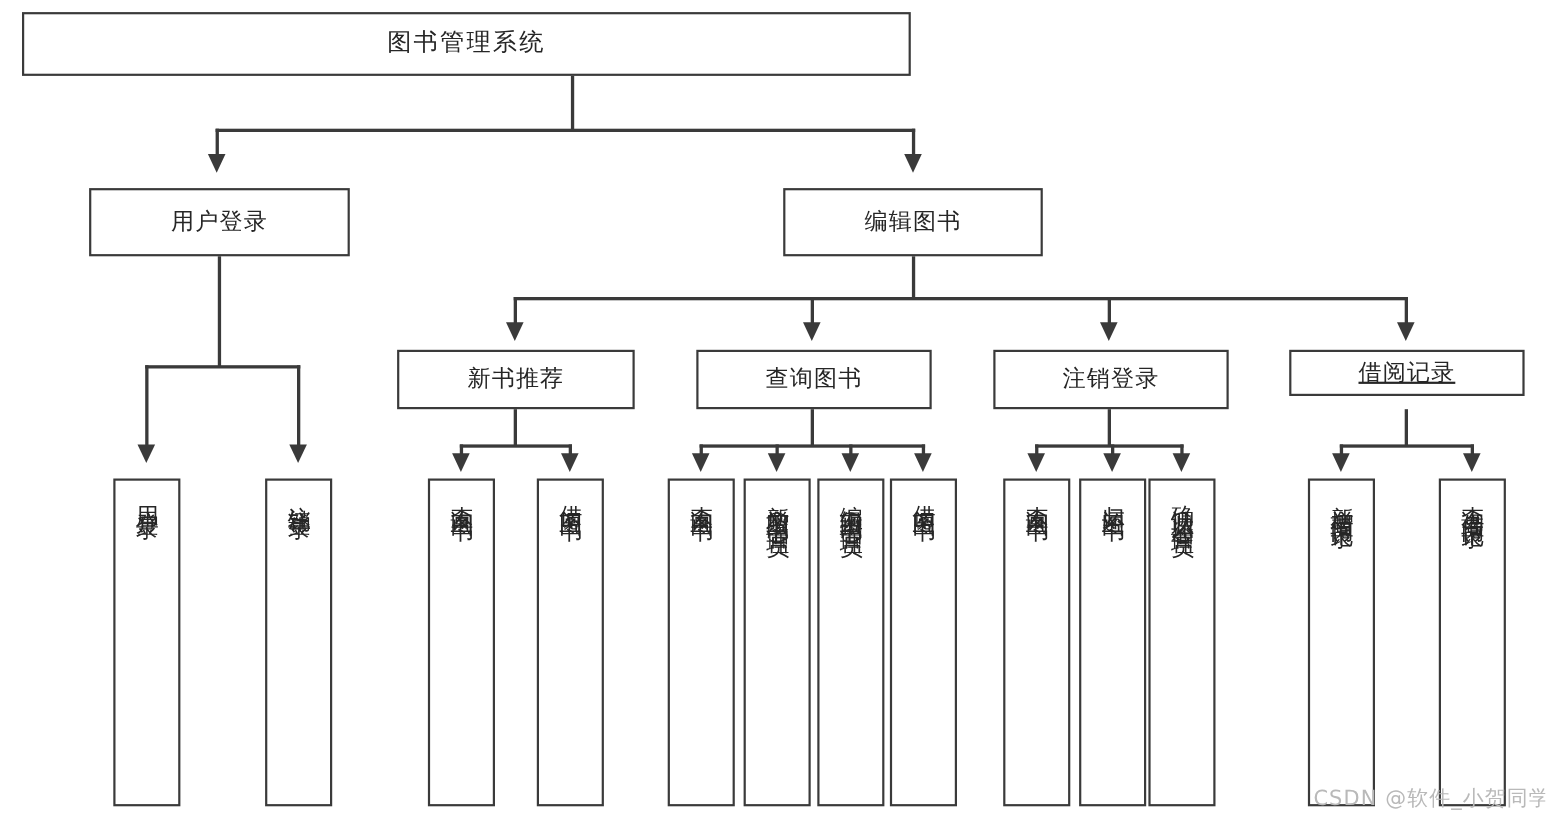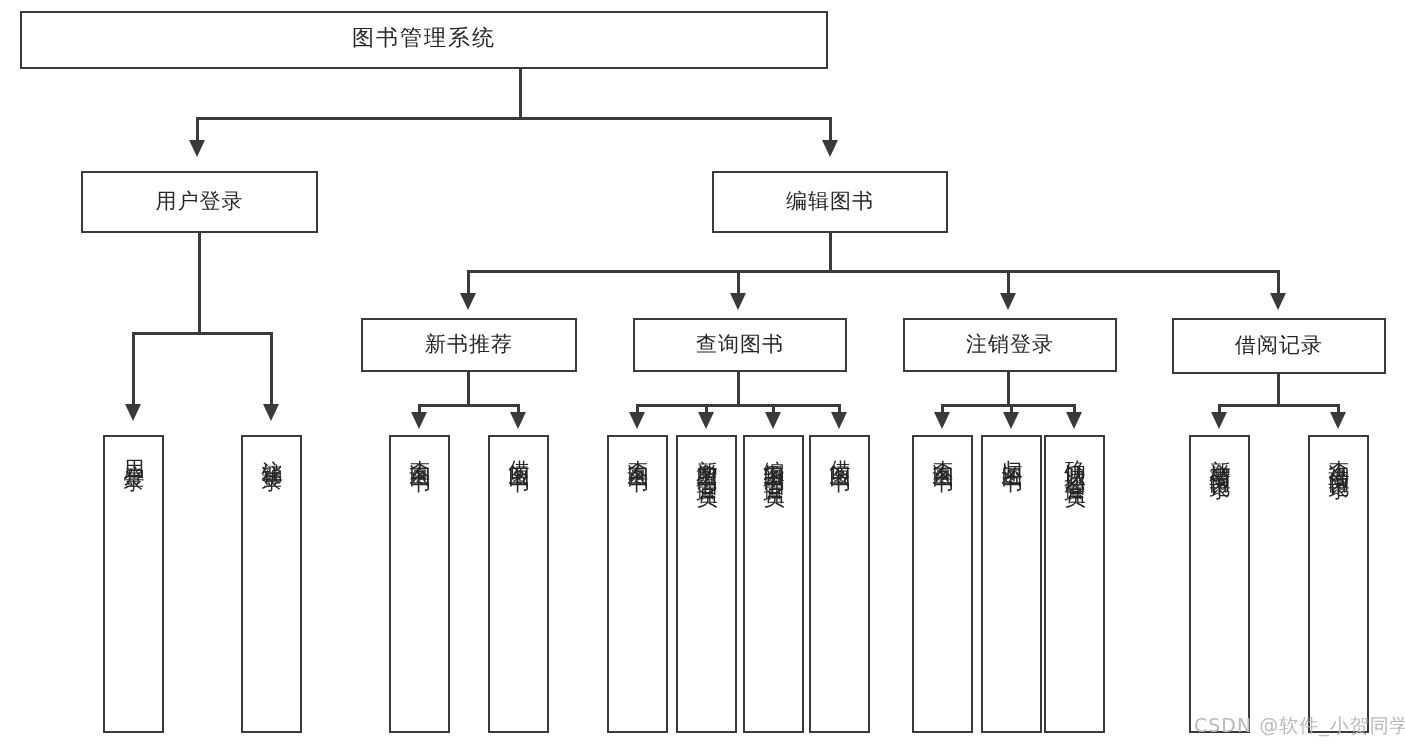--- a/index.html
+++ b/index.html
@@ -108,21 +108,21 @@
   <div class="edge vline" style="left:737px;top:270px;width:3px;height:25px;"></div>
   <div class="arrow" style="left:730px;top:293px;"></div>
   <div class="edge vline" style="left:1007px;top:270px;width:3px;height:25px;"></div>
   <div class="arrow" style="left:1000px;top:293px;"></div>
   <div class="edge vline" style="left:1277px;top:270px;width:3px;height:25px;"></div>
   <div class="arrow" style="left:1270px;top:293px;"></div>
 
   <div class="node h" style="left:361px;top:318px;width:216px;height:54px;">新书推荐</div>
   <div class="node h" style="left:633px;top:318px;width:214px;height:54px;">查询图书</div>
   <div class="node h" style="left:903px;top:318px;width:214px;height:54px;">注销登录</div>
-  <div class="node h" style="left:1172px;top:318px;width:214px;height:56px;">借阅记录</div>
+  <div class="node h" style="left:1172px;top:318px;width:214px;height:42px;text-decoration:underline;">借阅记录</div>
 
   <div class="edge vline" style="left:467px;top:372px;width:3px;height:34px;"></div>
   <div class="edge hline" style="left:418px;top:404px;width:102px;height:3px;"></div>
   <div class="edge vline" style="left:418px;top:404px;width:3px;height:12px;"></div>
   <div class="arrow" style="left:411px;top:412px;"></div>
   <div class="edge vline" style="left:517px;top:404px;width:3px;height:12px;"></div>
   <div class="arrow" style="left:510px;top:412px;"></div>
 
   <div class="edge vline" style="left:737px;top:372px;width:3px;height:34px;"></div>
   <div class="edge hline" style="left:636px;top:404px;width:205px;height:3px;"></div>

